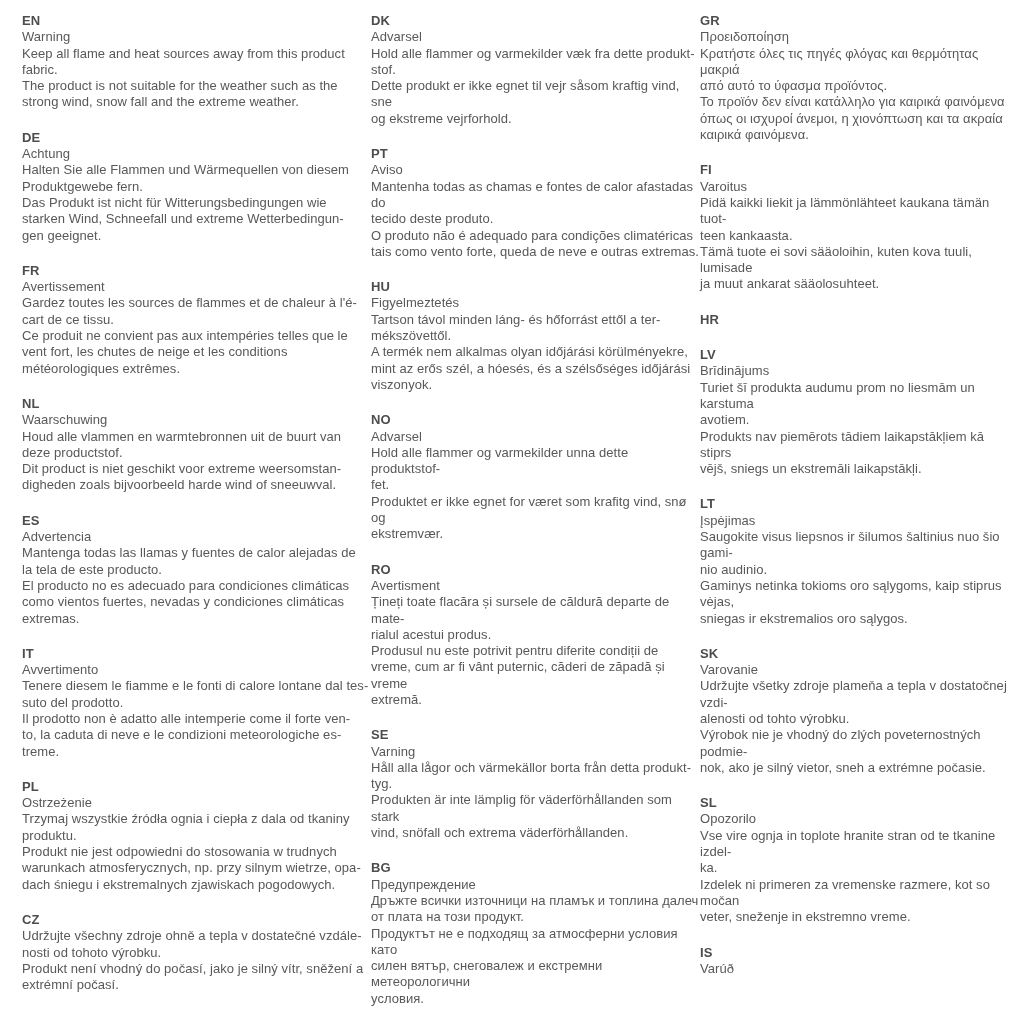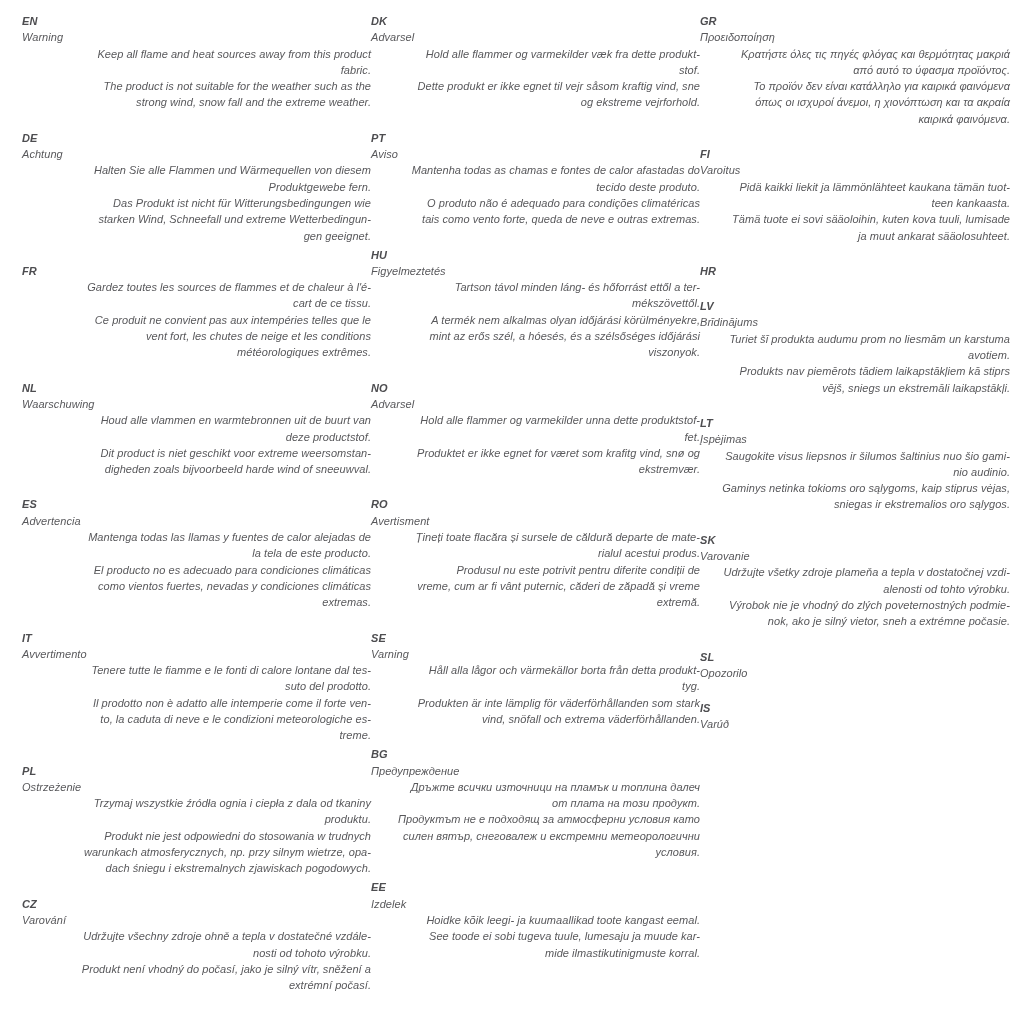--- a/index.html
+++ b/index.html
@@ -18,35 +18,33 @@
     display: flex;
     padding: 13px 0 0 22px;
     color: #58585b;
   }
   .col { flex: 0 0 auto; }
   .col1 { width: 349px; }
   .col2 { width: 329px; }
   .col3 { width: 310px; }
   .lang-block {
     margin: 0 0 19px 0;
-    font-size: 11px;
+    font-size: 13px;
     line-height: 16.3px;
     letter-spacing: 0.05px;
-    font-style: italic;
   }
   .lang-code {
     font-weight: 700;
     color: #4d4d50;
   }
   .lang-title {
     font-weight: 400;
   }
   .lang-body {
     white-space: pre-line;
-    text-align: right;
   }
 </style>
 </head>
 <body>
 
 <div class="page">
   <div class="col col1">
       <section class="lang-block">
         <div class="lang-code">EN</div>
         <div class="lang-title">Warning</div>
@@ -59,20 +57,21 @@
         <div class="lang-code">DE</div>
         <div class="lang-title">Achtung</div>
         <div class="lang-body">Halten Sie alle Flammen und Wärmequellen von diesem
 Produktgewebe fern.
 Das Produkt ist nicht für Witterungsbedingungen wie
 starken Wind, Schneefall und extreme Wetterbedingun-
 gen geeignet.</div>
       </section>
       <section class="lang-block">
         <div class="lang-code">FR</div>
+        <div class="lang-title">Avertissement</div>
         <div class="lang-body">Gardez toutes les sources de flammes et de chaleur à l'é-
 cart de ce tissu.
 Ce produit ne convient pas aux intempéries telles que le
 vent fort, les chutes de neige et les conditions
 météorologiques extrêmes.</div>
       </section>
       <section class="lang-block">
         <div class="lang-code">NL</div>
         <div class="lang-title">Waarschuwing</div>
         <div class="lang-body">Houd alle vlammen en warmtebronnen uit de buurt van
@@ -85,38 +84,37 @@
         <div class="lang-title">Advertencia</div>
         <div class="lang-body">Mantenga todas las llamas y fuentes de calor alejadas de
 la tela de este producto.
 El producto no es adecuado para condiciones climáticas
 como vientos fuertes, nevadas y condiciones climáticas
 extremas.</div>
       </section>
       <section class="lang-block">
         <div class="lang-code">IT</div>
         <div class="lang-title">Avvertimento</div>
-        <div class="lang-body">Tenere tutte le fiamme e le fonti di calore lontane dal tes-
+        <div class="lang-body">Tenere diesem le fiamme e le fonti di calore lontane dal tes-
 suto del prodotto.
 Il prodotto non è adatto alle intemperie come il forte ven-
 to, la caduta di neve e le condizioni meteorologiche es-
 treme.</div>
       </section>
       <section class="lang-block">
         <div class="lang-code">PL</div>
         <div class="lang-title">Ostrzeżenie</div>
         <div class="lang-body">Trzymaj wszystkie źródła ognia i ciepła z dala od tkaniny
 produktu.
 Produkt nie jest odpowiedni do stosowania w trudnych
 warunkach atmosferycznych, np. przy silnym wietrze, opa-
 dach śniegu i ekstremalnych zjawiskach pogodowych.</div>
       </section>
       <section class="lang-block">
         <div class="lang-code">CZ</div>
-        <div class="lang-title">Varování</div>
         <div class="lang-body">Udržujte všechny zdroje ohně a tepla v dostatečné vzdále-
 nosti od tohoto výrobku.
 Produkt není vhodný do počasí, jako je silný vítr, sněžení a
 extrémní počasí.</div>
       </section>
     </div>
   <div class="col col2">
       <section class="lang-block">
         <div class="lang-code">DK</div>
         <div class="lang-title">Advarsel</div>
@@ -225,19 +223,23 @@
         <div class="lang-code">SK</div>
         <div class="lang-title">Varovanie</div>
         <div class="lang-body">Udržujte všetky zdroje plameňa a tepla v dostatočnej vzdi-
 alenosti od tohto výrobku.
 Výrobok nie je vhodný do zlých poveternostných podmie-
 nok, ako je silný vietor, sneh a extrémne počasie.</div>
       </section>
       <section class="lang-block">
         <div class="lang-code">SL</div>
         <div class="lang-title">Opozorilo</div>
+        <div class="lang-body">Vse vire ognja in toplote hranite stran od te tkanine izdel-
+ka.
+Izdelek ni primeren za vremenske razmere, kot so močan
+veter, sneženje in ekstremno vreme.</div>
       </section>
       <section class="lang-block">
         <div class="lang-code">IS</div>
         <div class="lang-title">Varúð</div>
       </section>
     </div>
 </div>
 
 </body></html>

